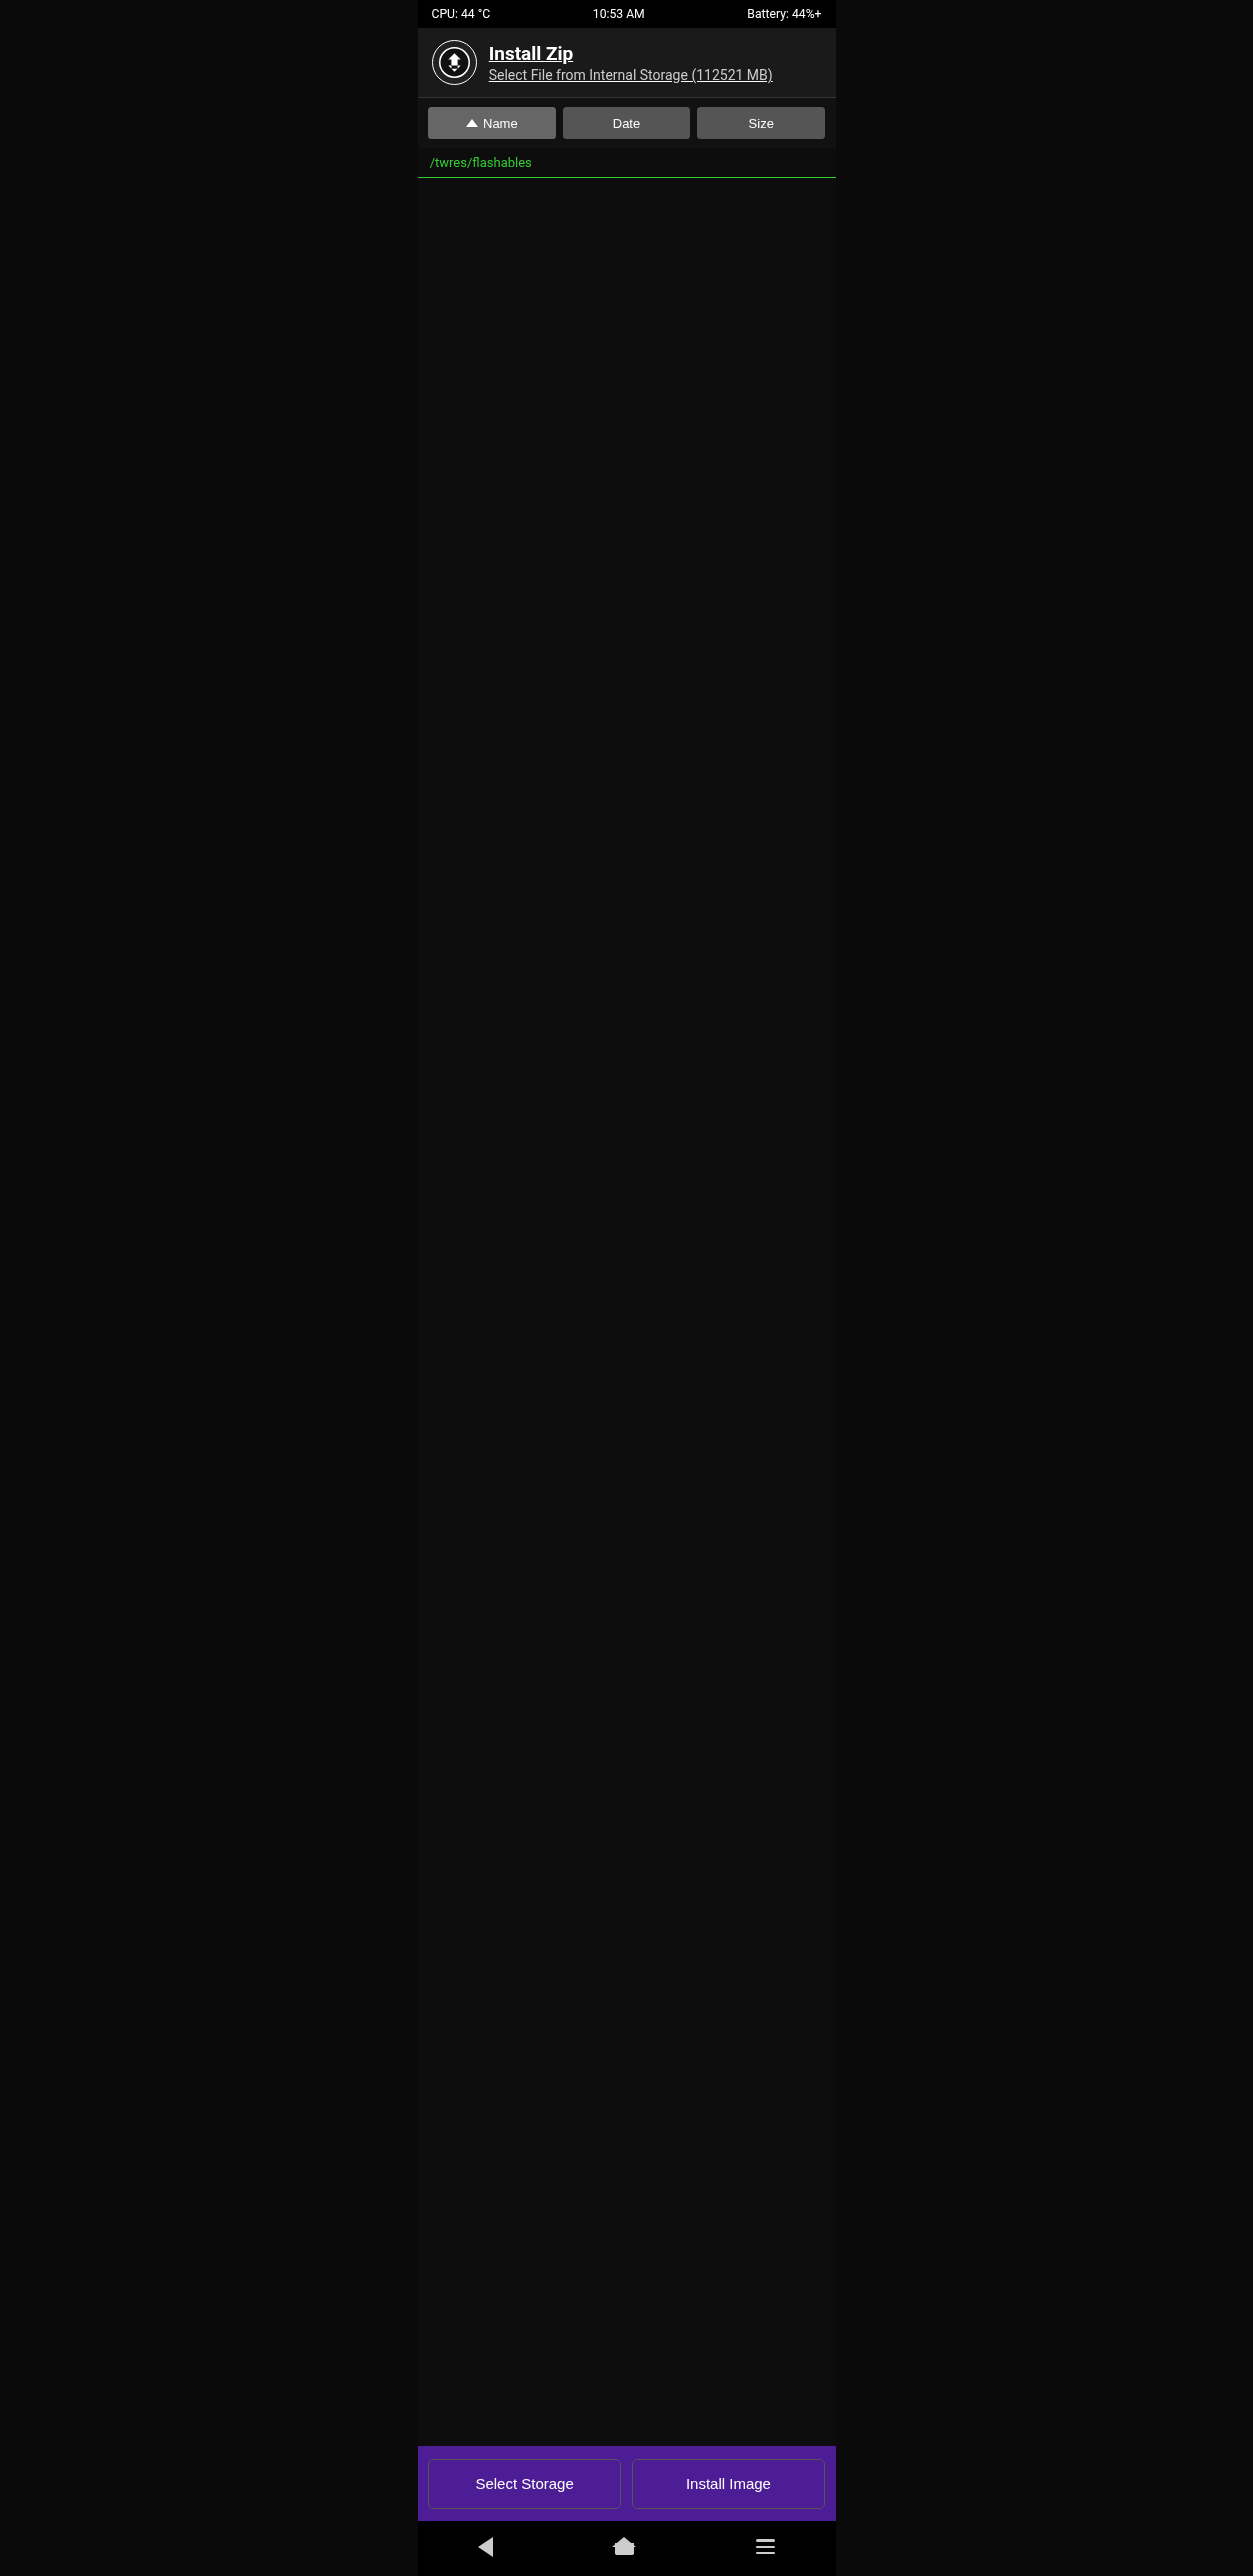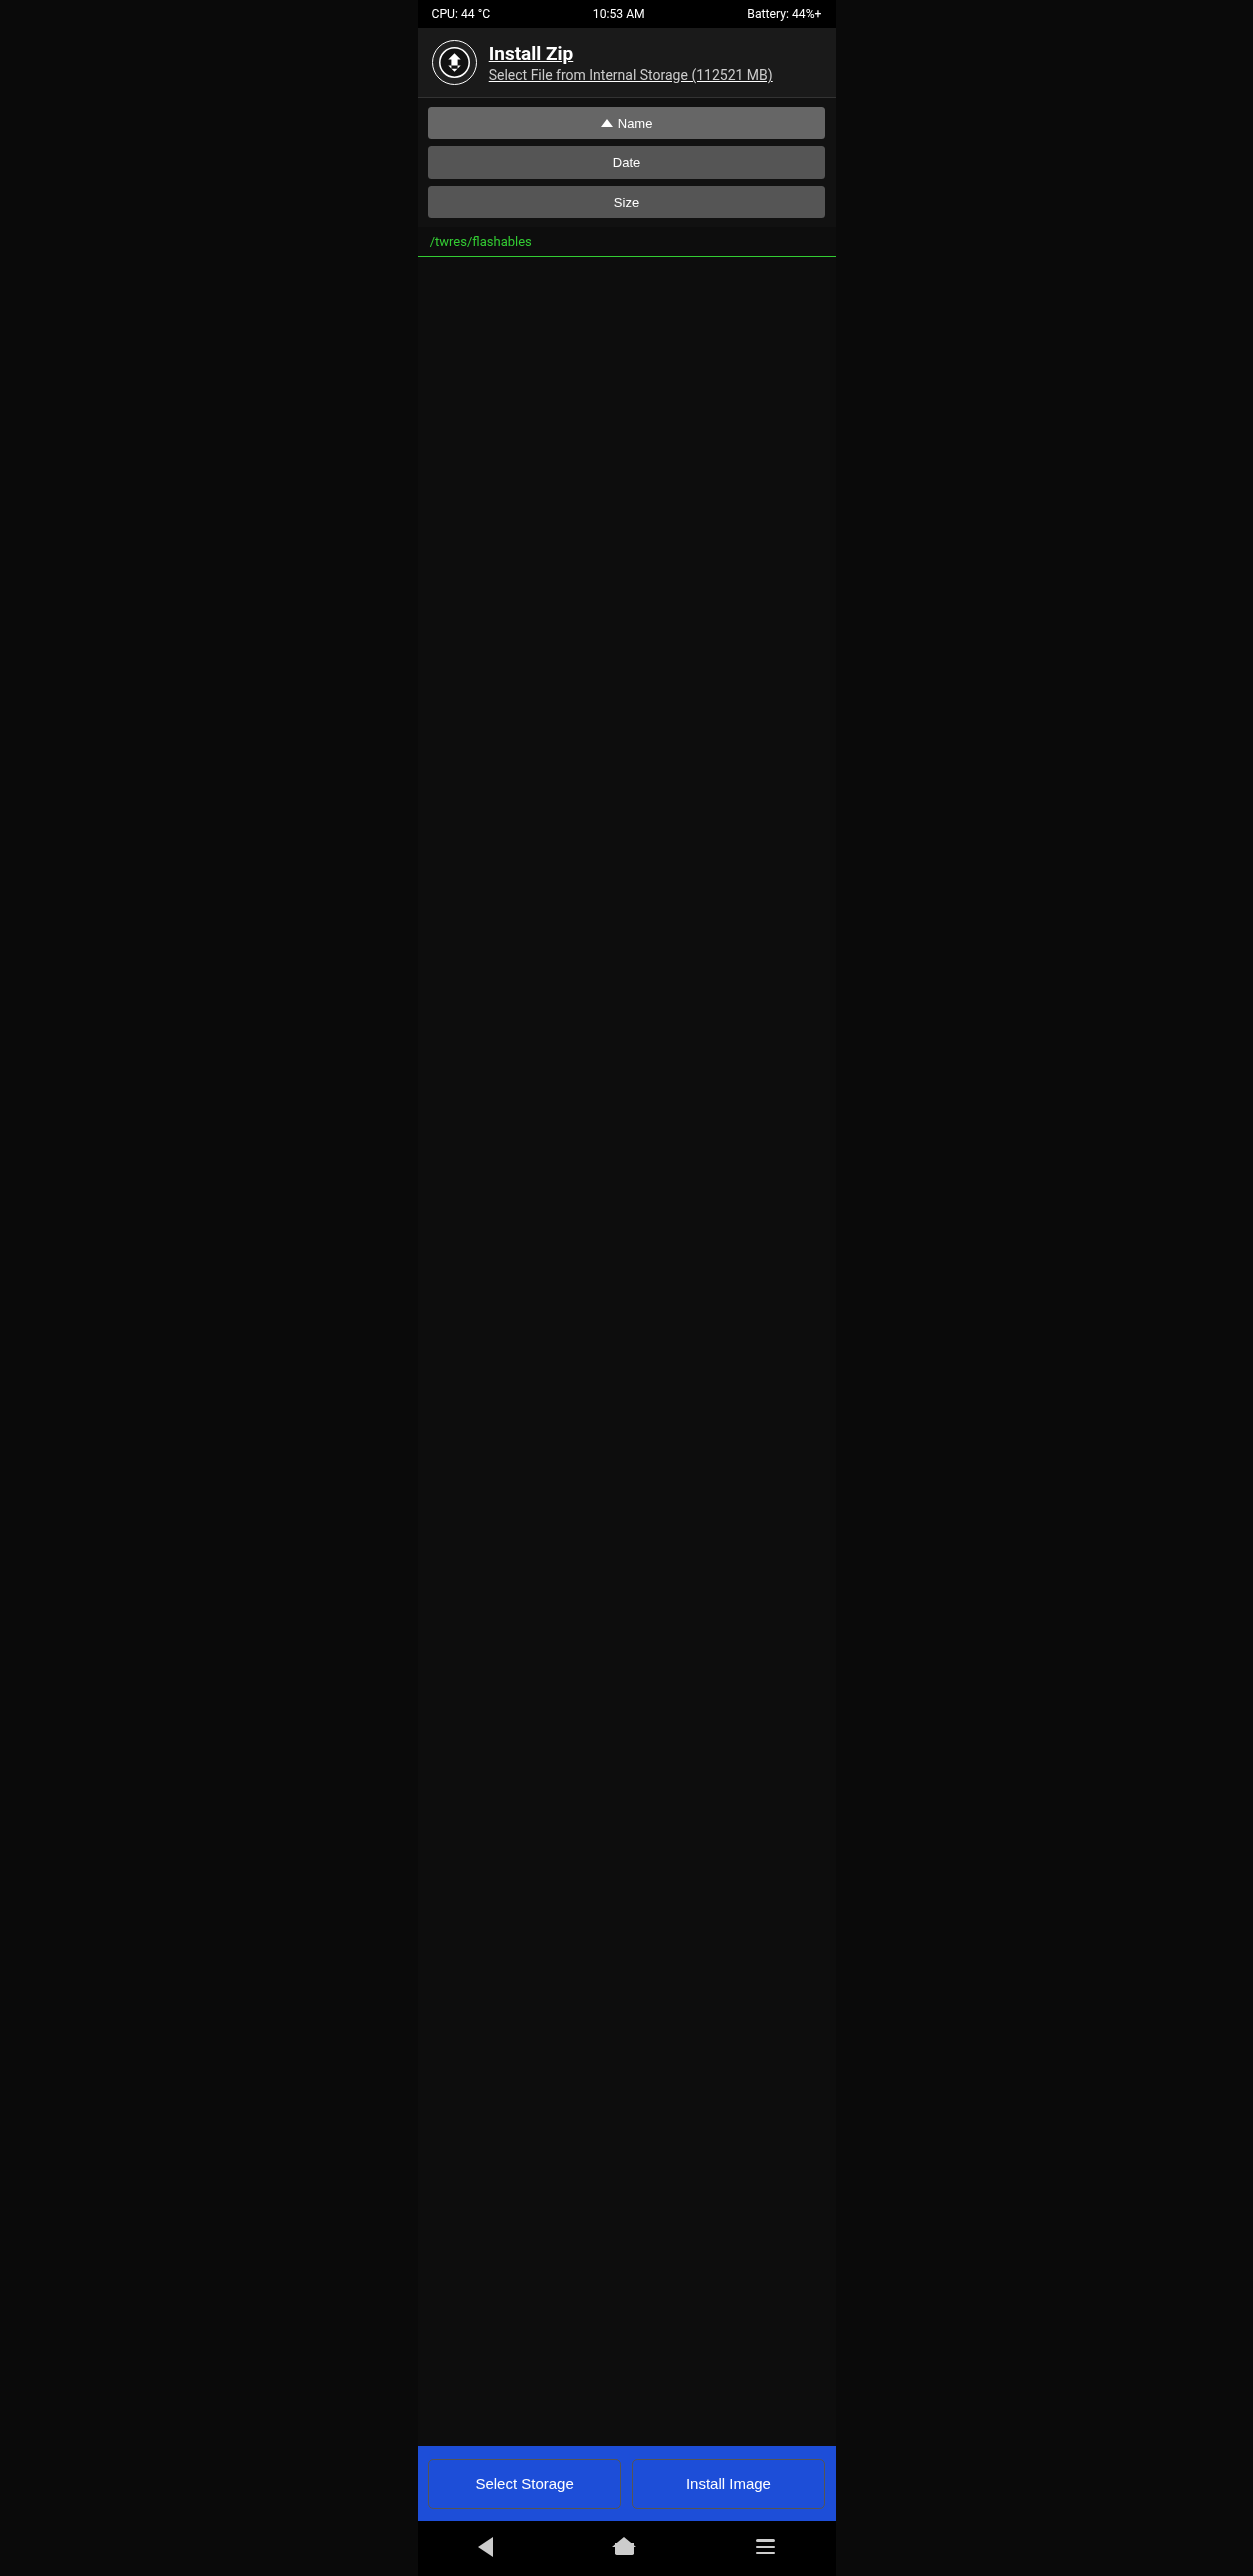--- a/index.html
+++ b/index.html
@@ -68,21 +68,20 @@
       color: #ccc;
       margin-top: 1.7px;
     }
 
     
     .sort-bar {
       display: flex;
       background: #111;
       padding: 8.7px 10.4px;
       gap: 7px;
-      flex-direction: column;
     }
 
     .sort-btn {
       flex: 1;
       background: #555;
       border: none;
       border-radius: 3.5px;
       color: #fff;
       font-size: 13px;
       padding: 8.7px 3.5px;
@@ -179,21 +178,21 @@
       border-left: 7px solid transparent;
     }
 
     .file-name {
       font-size: 14px;
       color: #fff;
     }
 
     
     .bottom-area {
-      background: #1d4ed8;
+      background: #4c1d95;
       padding: 12.2px 10.4px;
     }
 
     .bottom-buttons {
       display: flex;
       gap: 10.4px;
     }
 
     .bottom-btn {
       flex: 1;

